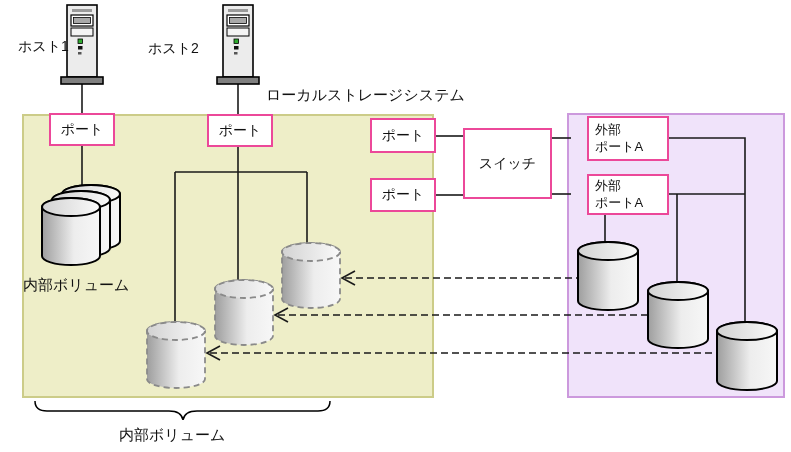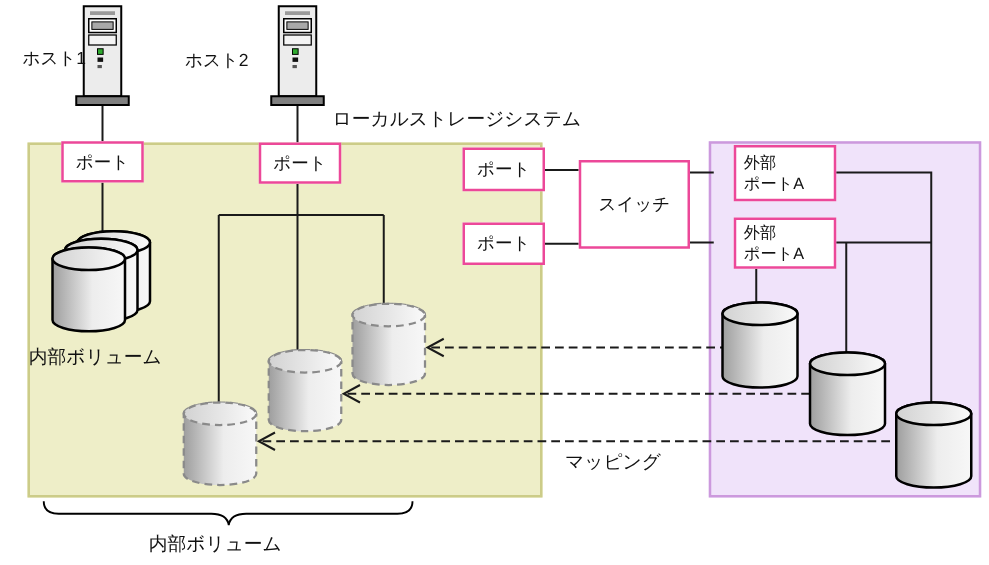--- a/index.html
+++ b/index.html
@@ -158,16 +158,15 @@
   </div>
   <div class="node two-line" style="left:571px;top:174px;width:82px;height:41px;">
     <span>外部</span>
     <span>ポートA</span>
   </div>
 
   <div class="lbl small" style="left:18px;top:38px;">ホスト1</div>
   <div class="lbl small" style="left:148px;top:40px;">ホスト2</div>
   <div class="lbl" style="left:266px;top:86px;">ローカルストレージシステム</div>
   <div class="lbl" style="left:23px;top:276px;">内部ボリューム</div>
-  <div class="lbl" style="left:452px;top:360px;">マッピング</div>
   <div class="lbl" style="left:119px;top:426px;text-align:right;">内部ボリューム</div>
 
 </div>
 
 </body></html>

